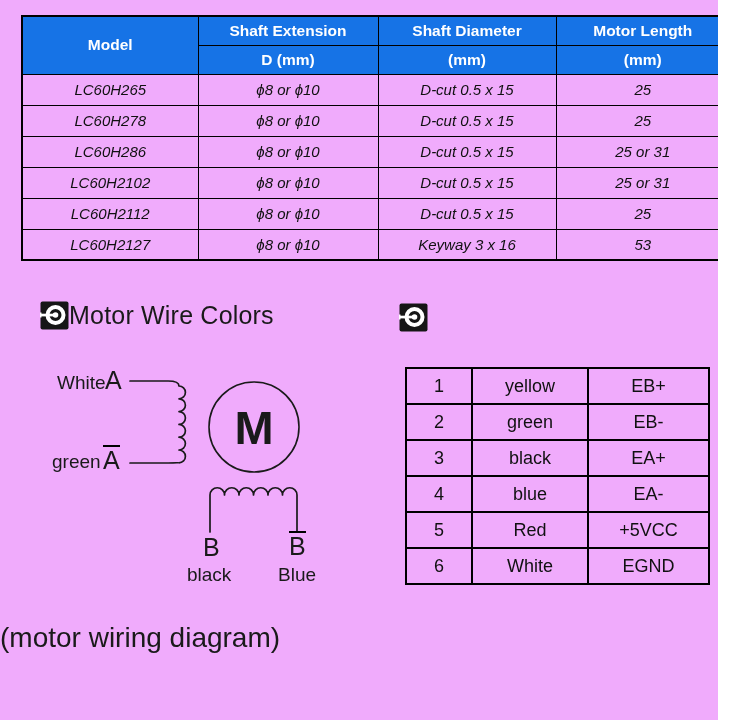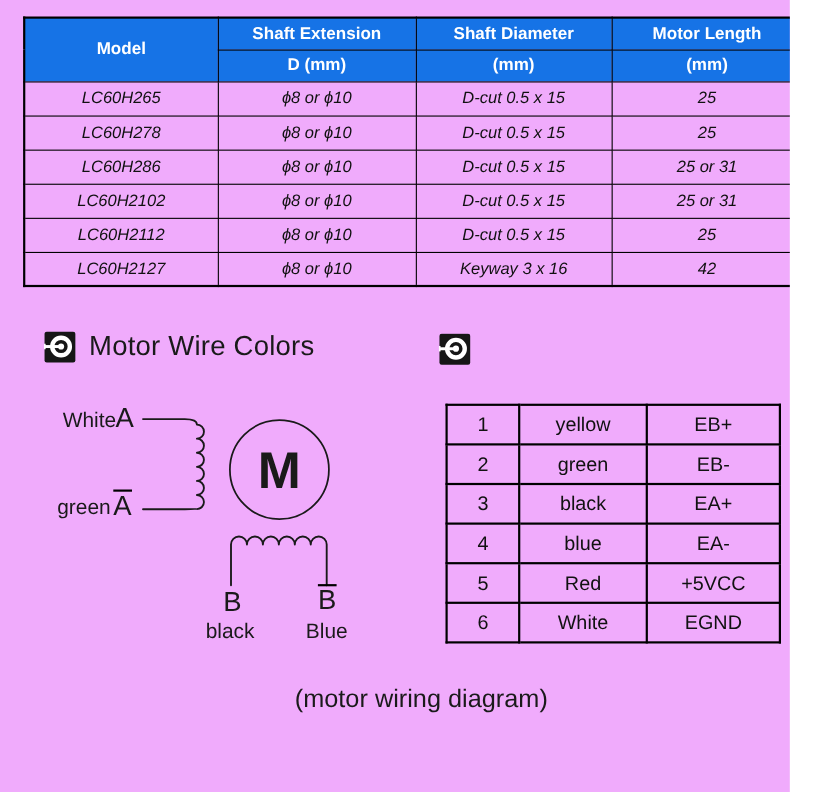--- a/index.html
+++ b/index.html
@@ -9,21 +9,21 @@
 
   
   table.spec { position:absolute; left:21px; top:15px; width:708px;
                border-collapse:collapse; border:2px solid #000; table-layout:fixed; }
   table.spec th, table.spec td { border:1px solid #000; text-align:center; vertical-align:middle; }
   table.spec thead th { background:var(--blue); color:#fff; font-weight:700; font-size:15.5px; height:29px; }
   table.spec tbody td { font-size:15px; height:31px; color:#111;font-style:italic; }
 
   
   .sec { position:absolute; display:flex; }
-  .sec-motor { left:40px; top:301px; align-items:center; gap:12px; }
+  .sec-motor { left:40px; top:301px; align-items:center; }
   .sec-encoder { left:399px; top:303px; align-items:flex-start; gap:8px; }
   .sec-title { font-size:25px; color:#1a1a1a; letter-spacing:0.2px; }
   .sec-title.two-line div { line-height:31px; }
   .bullet-icon { flex:0 0 auto; }
 
   
   .diagram { position:absolute; left:0; top:355px; width:370px; height:255px; }
   .diagram svg.strokes { position:absolute; left:0; top:0; }
   .dlabel { position:absolute; white-space:nowrap; color:#1a1a1a; }
   .f-small { font-size:19px; }
@@ -33,22 +33,22 @@
            display:flex; align-items:center; justify-content:center;
            font-size:47px; font-weight:700; }
 
   
   table.enc { position:absolute; left:405px; top:367px; border-collapse:collapse;
               border:2px solid #000; table-layout:fixed; }
   table.enc td { border:2px solid #000; text-align:center; vertical-align:middle;
                  font-size:18px; height:36px; color:#111; }
 
   
-  .caption { position:absolute; left:0; top:622px; width:750px; text-align:center;
-             font-size:23px; color:#1a1a1a;padding-left:16px; }
+  .caption { position:absolute; left:0; top:622px; width:750px; text-align:left;
+             font-size:28px; color:#1a1a1a; }
 </style>
 </head>
 <body>
 
 <div class="page">
 
   <table class="spec">
     <colgroup>
       <col style="width:176px">
         <col style="width:180px">
@@ -96,21 +96,21 @@
       <tr>
         <td>LC60H2112</td>
         <td>ϕ8 or ϕ10</td>
         <td>D-cut 0.5 x 15</td>
         <td>25</td>
       </tr>
       <tr>
         <td>LC60H2127</td>
         <td>ϕ8 or ϕ10</td>
         <td>Keyway 3 x 16</td>
-        <td>42</td>
+        <td>53</td>
       </tr>
     </tbody>
   </table>
 
   <div class="sec sec-motor">
     <svg class="bullet-icon" width="29" height="29" viewBox="0 0 29 29">
       <rect x="0.5" y="0.5" width="28" height="28" rx="2" fill="#161616"></rect>
       <circle cx="15.5" cy="14" r="8" fill="none" stroke="#ffffff" stroke-width="4"></circle>
       <circle cx="15.5" cy="14" r="2.8" fill="#ffffff"></circle>
       <rect x="0" y="12.7" width="15" height="2.7" fill="#ffffff"></rect>

